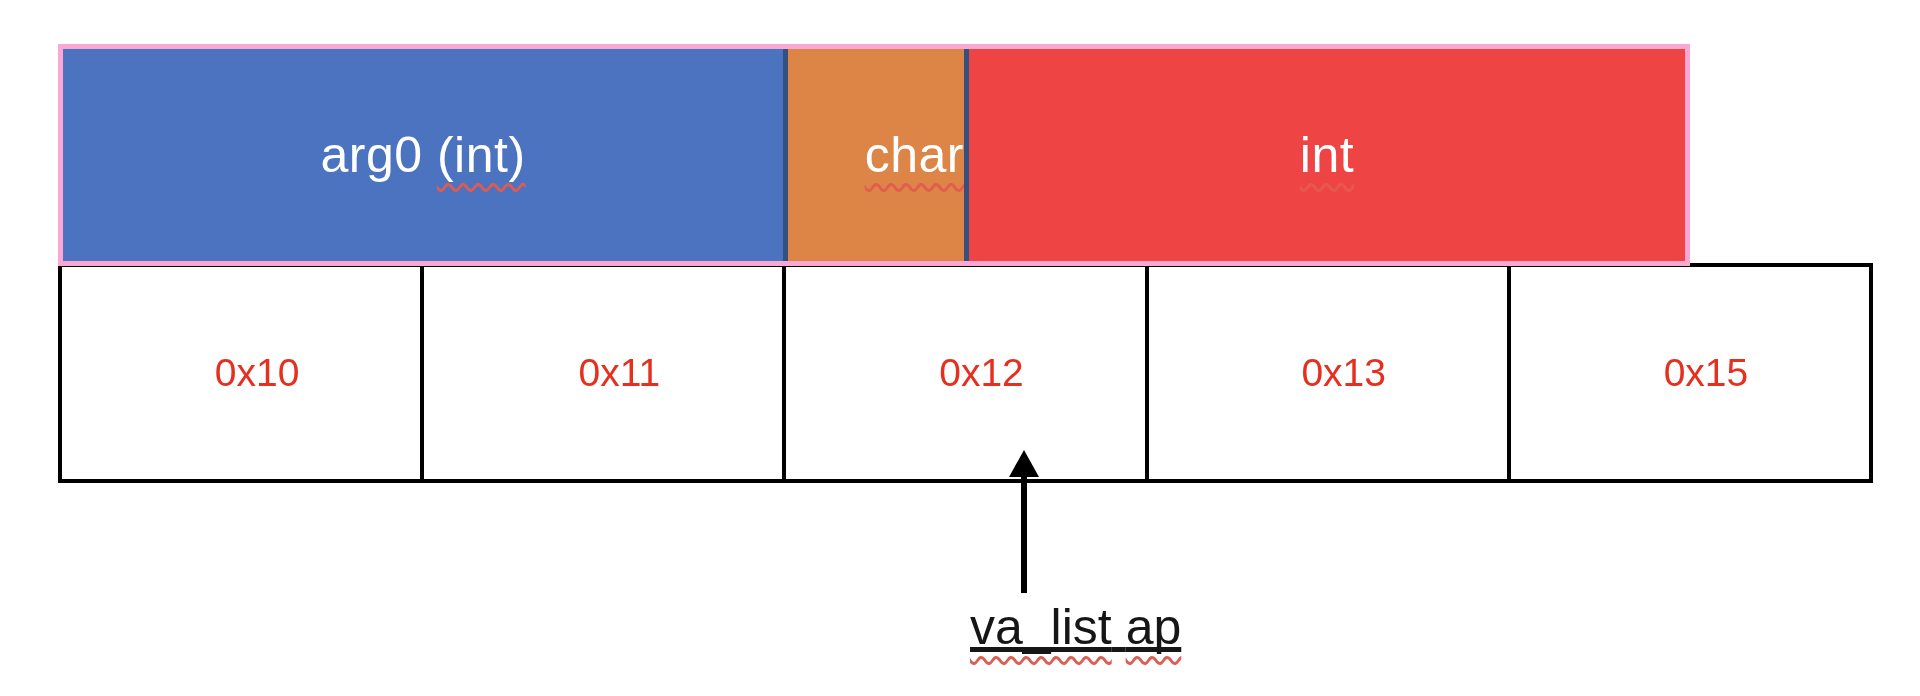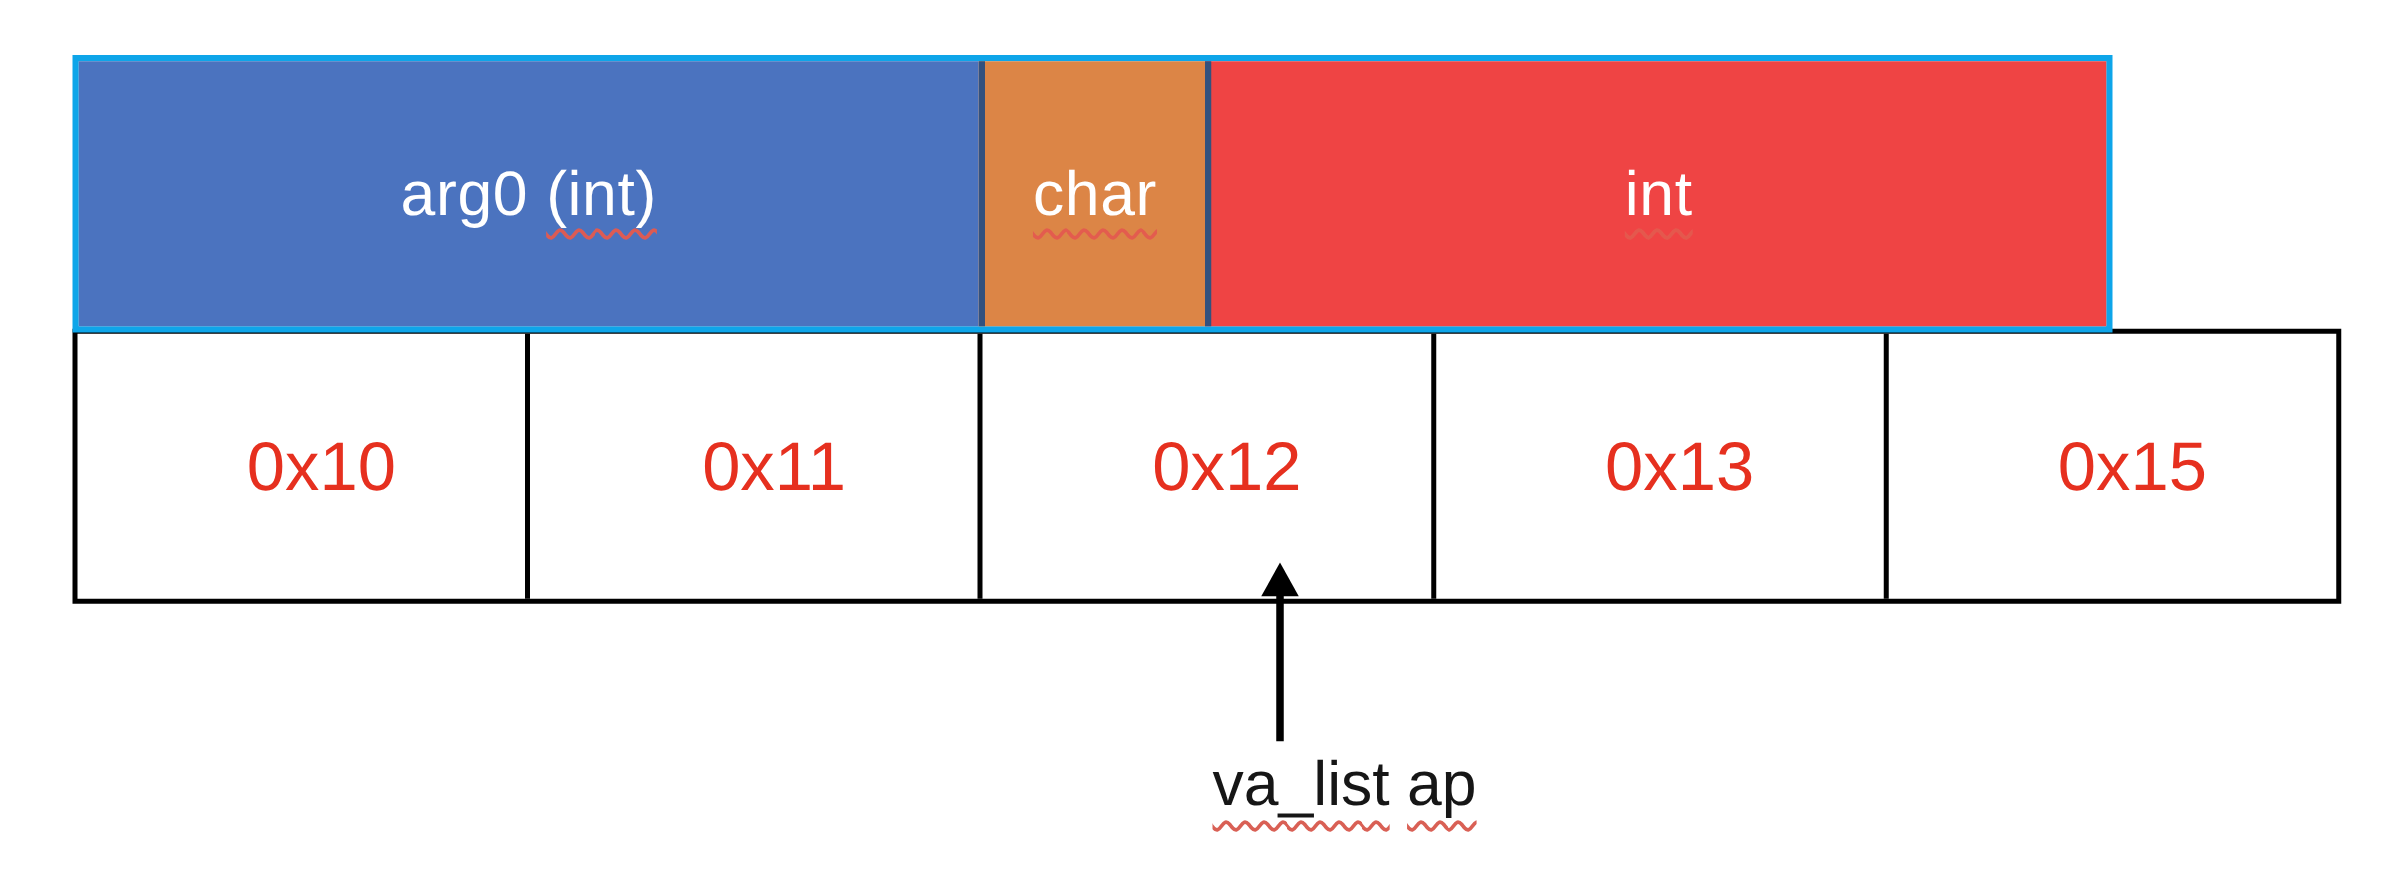--- a/index.html
+++ b/index.html
@@ -17,21 +17,21 @@
   }
 
   
   .band {
     position: absolute;
     left: 58px;
     top: 44px;
     width: 1632px;
     height: 222px;
     box-sizing: border-box;
-    border: 5px solid #0ea5e9;
+    border: 5px solid #f9a8d4;
     display: flex;
     z-index: 2;
   }
   .block {
     display: flex;
     align-items: center;
     justify-content: center;
     color: #ffffff;
     font-size: 50px;
     letter-spacing: 0.5px;
@@ -61,21 +61,21 @@
     border: 4px solid #000000;
     background: #ffffff;
     display: flex;
     z-index: 1;
   }
   .cell {
     flex: 1;
     display: flex;
     align-items: center;
     justify-content: center;
-    font-size: 55px;
+    font-size: 39px;
     color: #E6301F;
     padding-left: 32px;
   }
   .cell + .cell { border-left: 4px solid #000000; }
 
   
   .arrow-shaft {
     position: absolute;
     left: 1021px;
     top: 466px;
@@ -98,38 +98,39 @@
 
   
   .annotation {
     position: absolute;
     left: 970px;
     top: 598px;
     font-size: 50px;
     color: #161616;
     z-index: 3;
     white-space: pre;
+    text-decoration: underline;
   }
   .wavy-dark {
     text-decoration: underline wavy #D96055;
     text-decoration-thickness: 3px;
     text-underline-offset: 12px;
     text-decoration-skip-ink: none;
   }
 </style>
 </head>
 <body>
 
 <div class="stage">
 
   <div class="band">
     <div class="block block-arg0" style="background: rgb(75, 115, 191);">
       <span><span>arg0 </span><span class="wavy-white-bg">(int)</span></span>
     </div>
-    <div class="block block-char" style="background: rgb(220, 133, 70);">
+    <div class="block block-char" style="background: rgb(220, 133, 70); justify-content: flex-end;">
       <span><span></span><span class="wavy-white-bg">char</span></span>
     </div>
     <div class="block block-int" style="background: #ef4444;">
       <span><span></span><span class="wavy-white-bg">int</span></span>
     </div>
   </div>
 
   <div class="cells">
     <div class="cell">
         <span>0x10</span>

